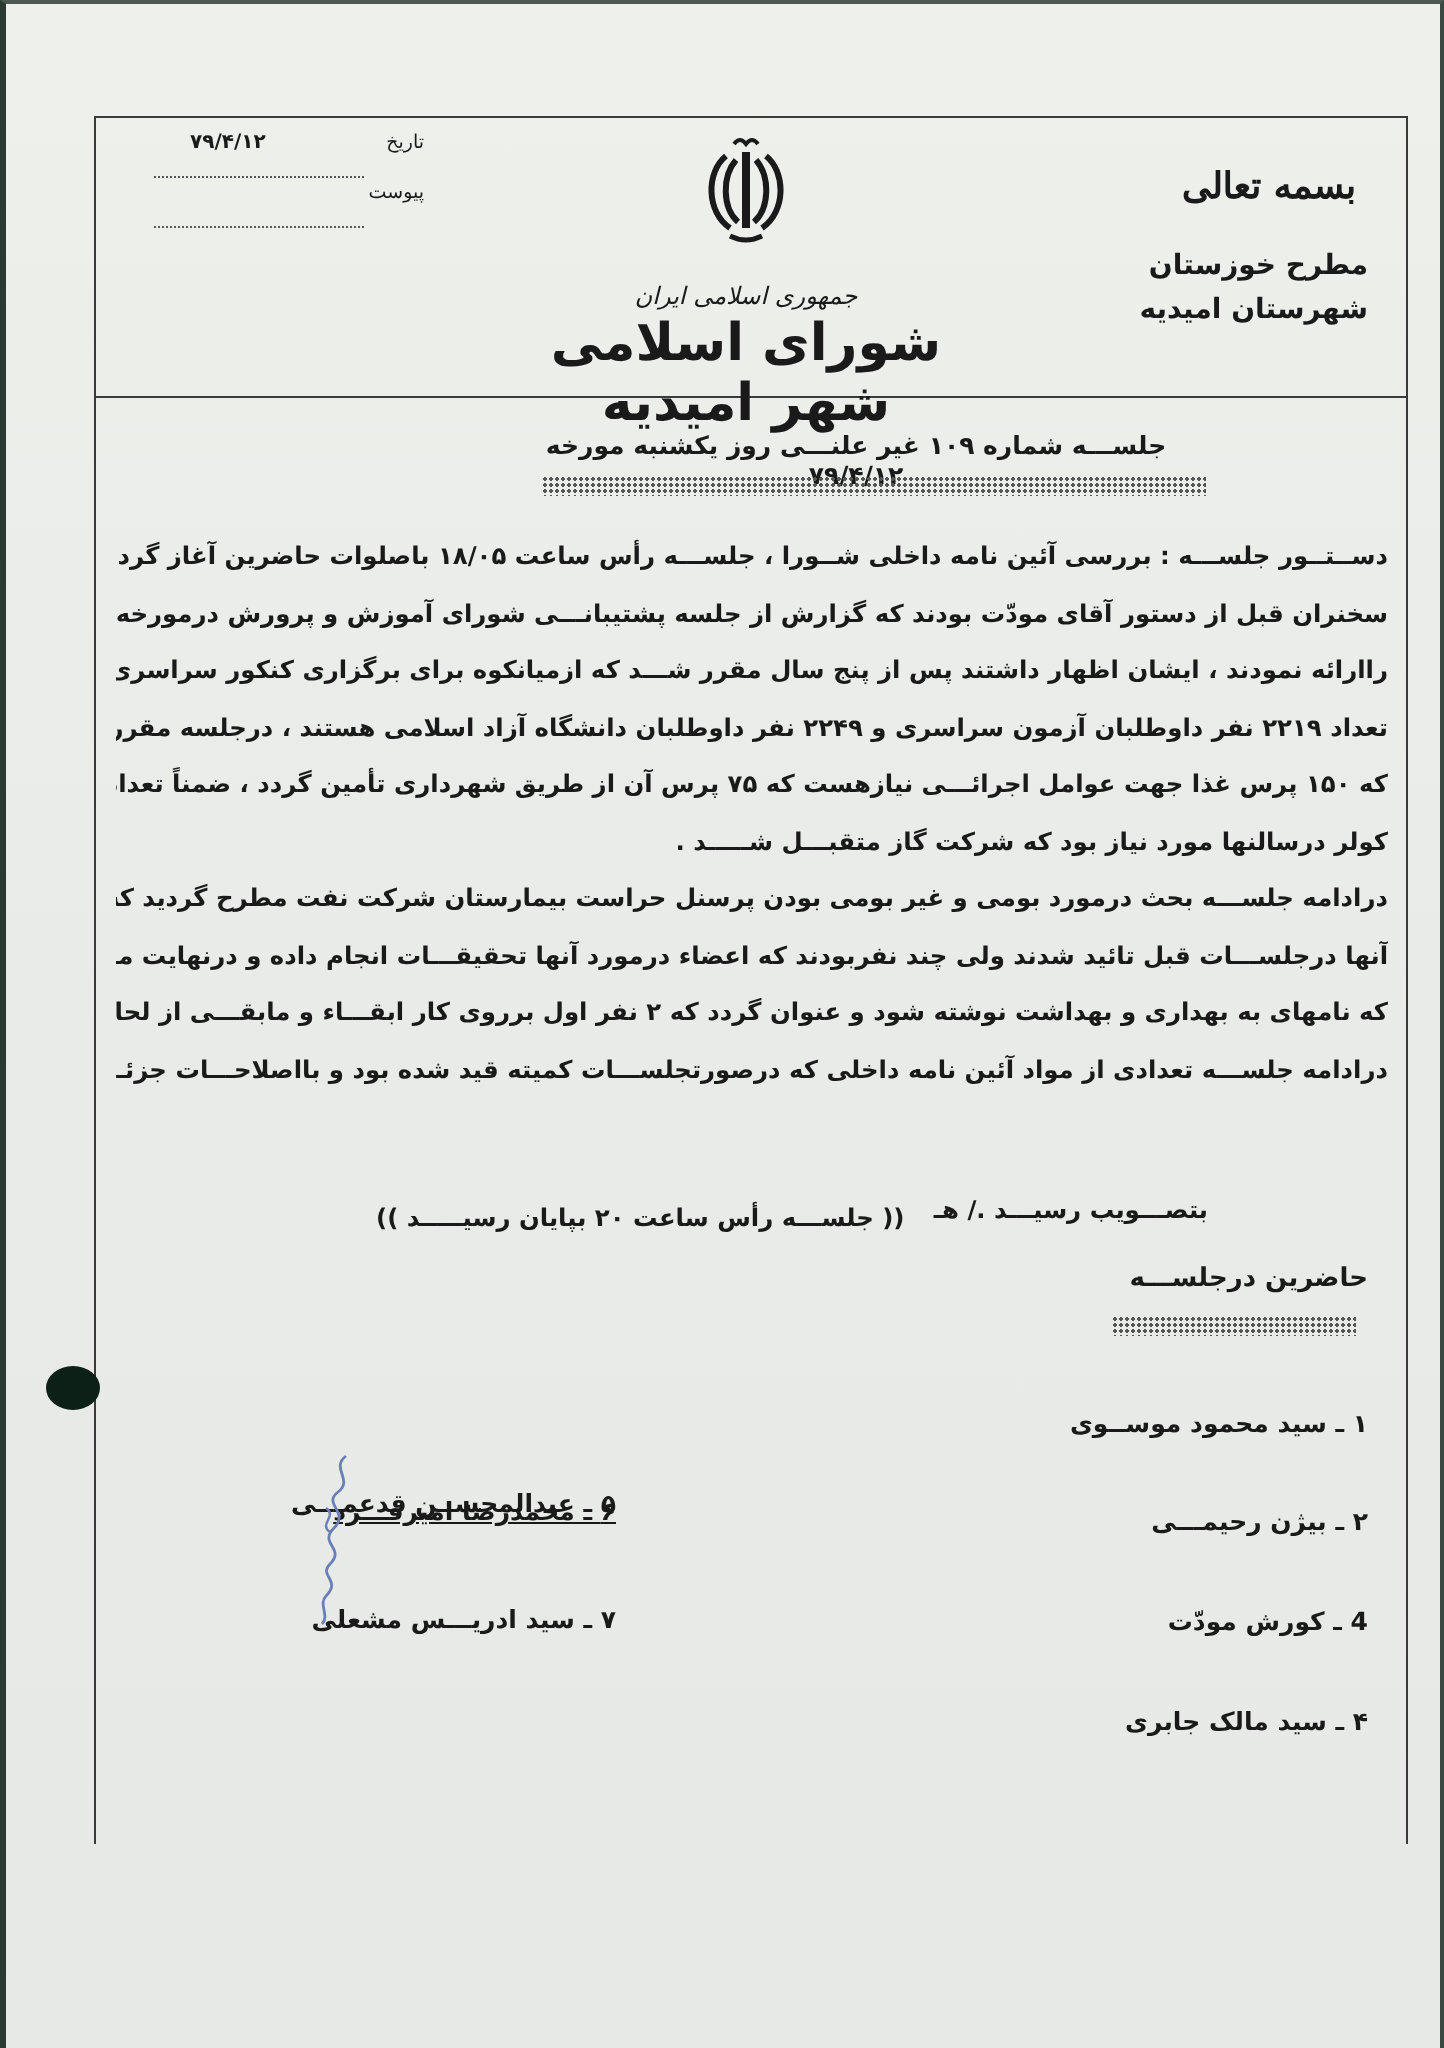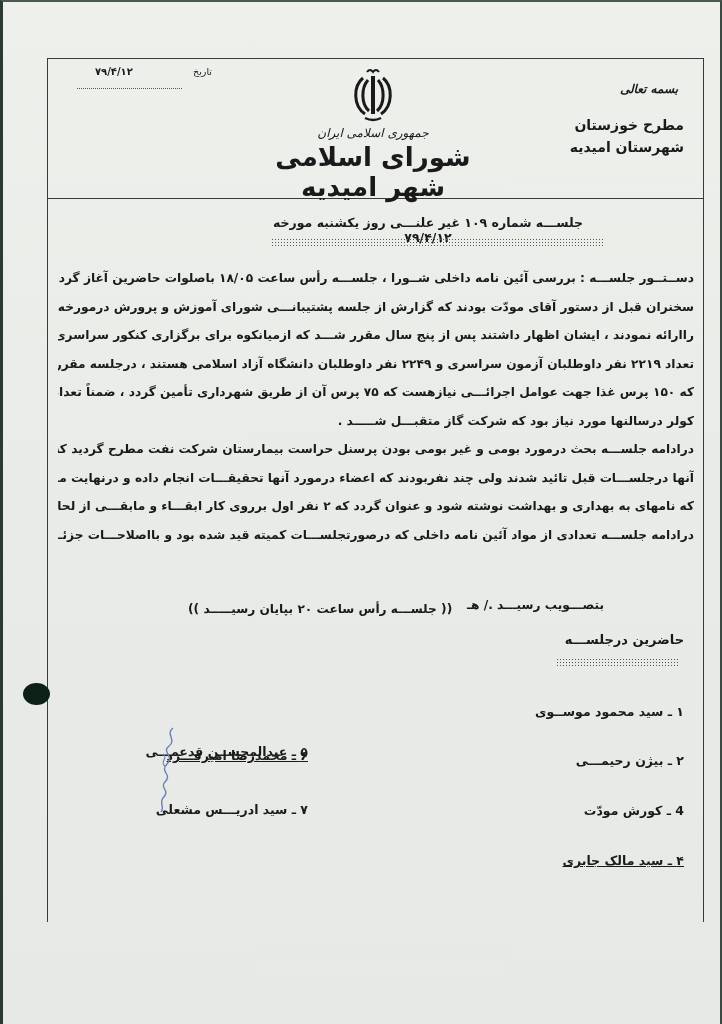--- a/index.html
+++ b/index.html
@@ -29,27 +29,27 @@
     position: absolute; left: 44px; top: 196px; width: 657px; height: 0;
     border-top: 1.5px solid #3a3a3a;
   }
   .hole {
     position: absolute; left: 20px; top: 681px; width: 27px; height: 22px;
     background: #0d2018; border-radius: 50%;
   }
 
   
   .hdr-right { position: absolute; right: 36px; top: 80px; text-align: right; direction: rtl; }
-  .bismillah { font-family: "DejaVu Serif", serif; font-size: 12px; font-style: italic; font-weight: bold; margin-bottom: 18px; margin-right: 6px; }
+  .bismillah { font-family: "DejaVu Serif", serif; font-size: 18px; font-weight: bold; margin-bottom: 18px; margin-right: 6px; }
   .province { font-size: 14px; font-weight: bold; line-height: 22px; }
 
   
   .hdr-center { position: absolute; left: 255px; top: 64px; width: 230px; text-align: center; direction: rtl; }
   .emblem { width: 48px; height: 58px; display: block; margin: 0 auto; }
-  .republic { font-family: "DejaVu Serif", serif; font-size: 12px; font-style: italic; margin-top: 2px; }
+  .republic { font-family: "DejaVu Serif", serif; font-size: 12px; font-style: italic; margin-top: 17px; }
   .council { font-size: 26px; font-weight: bold; margin-top: 2px; }
 
   
   .hdr-left { position: absolute; left: 74px; top: 64px; width: 135px; direction: rtl; }
   .meta-row { display: flex; flex-direction: row; align-items: flex-start; height: 25px; position: relative; }
   .meta-label { font-size: 9.5px; width: 30px; text-align: right; padding-bottom: 2px; }
   .meta-line { flex: 1; border-bottom: 1px dotted #555; position: relative; height: 22px; }
   .meta-value { position: absolute; left: 18px; top: 0; font-size: 10px; font-weight: bold; letter-spacing: 1px; }
 
   .dotted-bar {
@@ -104,20 +104,26 @@
     <div class="council">شورای اسلامی شهر امیدیه</div>
   </div>
 
   <div class="hdr-left">
     <div class="meta-row">
       <span class="meta-label">تاریخ</span>
       <span class="meta-line">
         <span class="meta-value">۷۹/۴/۱۲</span>
       </span>
     </div>
+    <div class="meta-row">
+      <span class="meta-label">پیوست</span>
+      <span class="meta-line">
+        <span class="meta-value"></span>
+      </span>
+    </div>
   </div>
 
   <div class="session-title">جلســـه شماره ۱۰۹ غیر علنـــی روز یکشنبه مورخه ۷۹/۴/۱۲</div>
   <div class="dotted-bar" style="left:268px; top:236px; width:332px;"></div>
 
   <div class="body-text">
     <div class="para-line">دســتــور جلســـه : بررسی آئین نامه داخلی شــورا ، جلســـه رأس ساعت ۱۸/۰۵ باصلوات حاضرین آغاز گردیـــــد .</div>
     <div class="para-line">سخنران قبل از دستور آقای مودّت بودند که گزارش از جلسه پشتیبانـــی شورای آموزش و پرورش درمورخه ۷۹/۴/۸ درفرمانداری</div>
     <div class="para-line">راارائه نمودند ، ایشان اظهار داشتند پس از پنج سال مقرر شـــد که ازمیانکوه برای برگزاری کنکور سراسری استفاده نماینـــد</div>
     <div class="para-line">تعداد ۲۲۱۹ نفر داوطلبان آزمون سراسری و ۲۲۴۹ نفر داوطلبان دانشگاه آزاد اسلامی هستند ، درجلسه مقرر شـــــد</div>
@@ -133,21 +139,21 @@
     <span class="approval">بتصـــویب رسیـــد ./ هـ</span>
     <span class="ended">(( جلســـه رأس ساعت ۲۰ بپایان رسیـــــد ))</span>
   </div>
 
   <div class="attendees-title">حاضرین درجلســـه</div>
   <div class="dotted-bar" style="left:553px; top:656px; width:122px;"></div>
 
   <div class="attendee" style="right:36px; top:702px;">۱ ـ سید محمود موســوی</div>
   <div class="attendee" style="right:36px; top:751px;">۲ ـ بیژن رحیمـــی</div>
   <div class="attendee" style="right:36px; top:801px;">4 ـ کورش مودّت</div>
-  <div class="attendee" style="right:36px; top:851px;text-decoration:underline;">۴ ـ سید مالک جابری</div>
+  <div class="attendee" style="right:36px; top:851px;">۴ ـ سید مالک جابری</div>
   <div class="attendee" style="right:412px; top:742px;">۵ ـ عبدالمحســن قدعمـــی</div>
   <div class="attendee" style="right:412px; top:746px;text-decoration:underline;">۶ ـ محمدرضا امیرفـــرد</div>
   <div class="attendee" style="right:412px; top:800px;">۷ ـ سید ادریـــس مشعلی</div>
 
   <svg class="signature" viewBox="0 0 32 90">
     <path d="M22 4 C14 10 26 16 18 22 C10 28 24 32 16 40 C8 48 22 50 14 58 C8 64 20 66 12 74 C8 78 14 84 10 88" fill="none" stroke="#6a7fb8" stroke-width="1.4"></path>
     <path d="M12 30 C18 34 8 38 14 42" fill="none" stroke="#6a7fb8" stroke-width="1.2"></path>
   </svg>
 </div>
 

